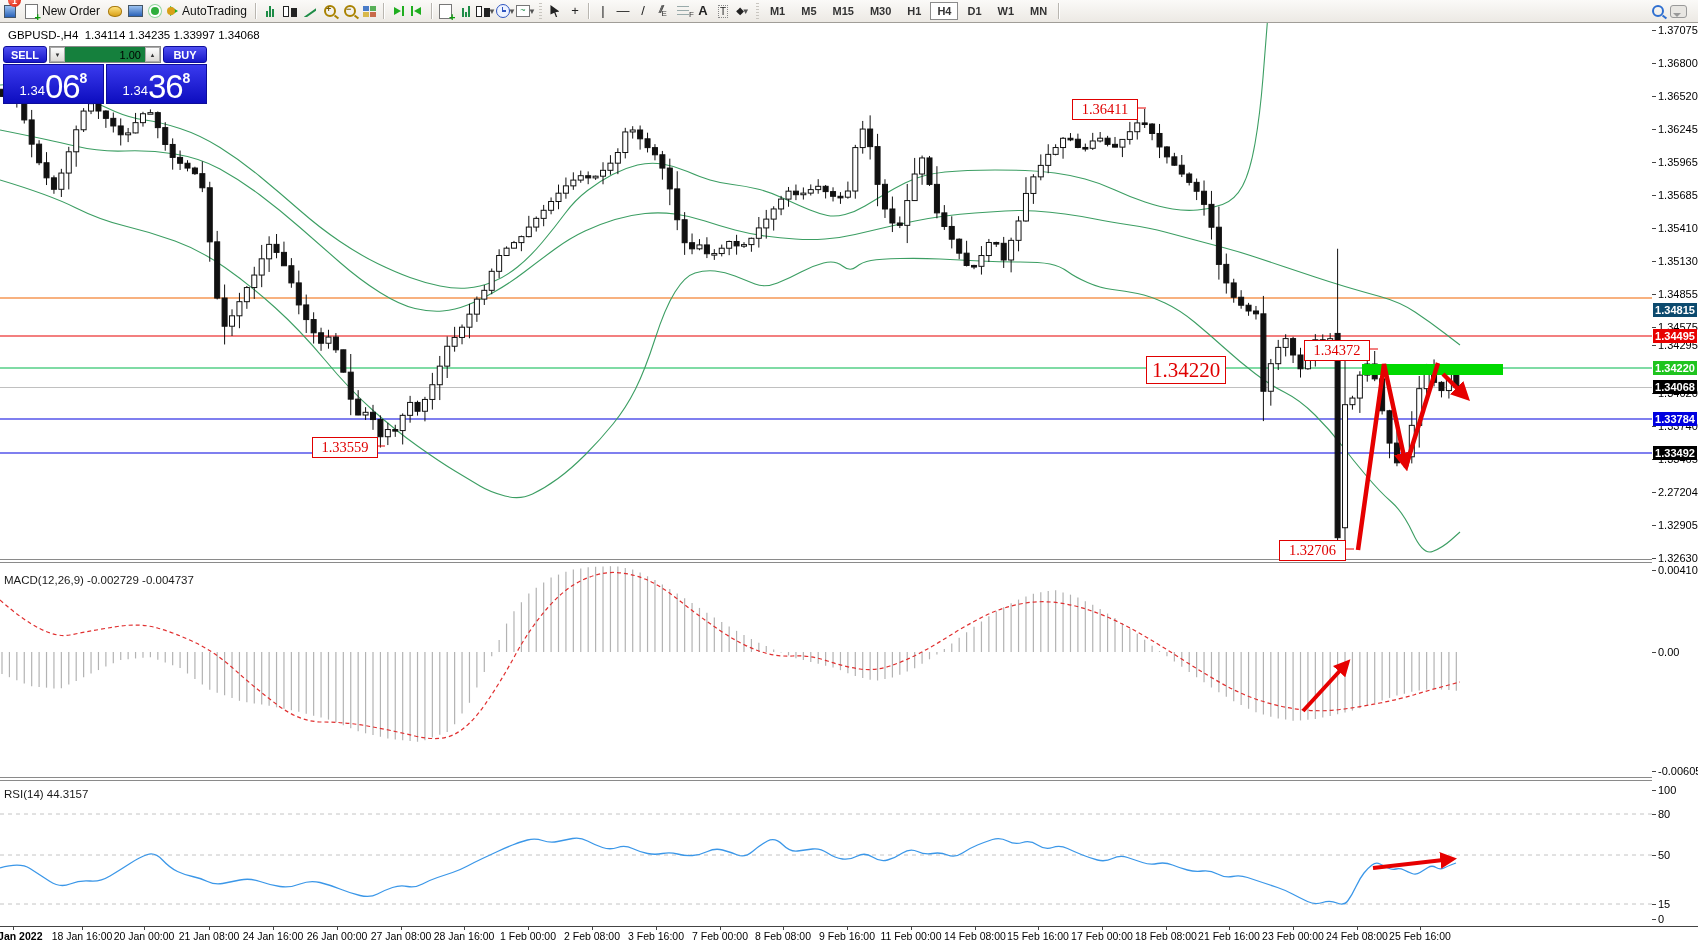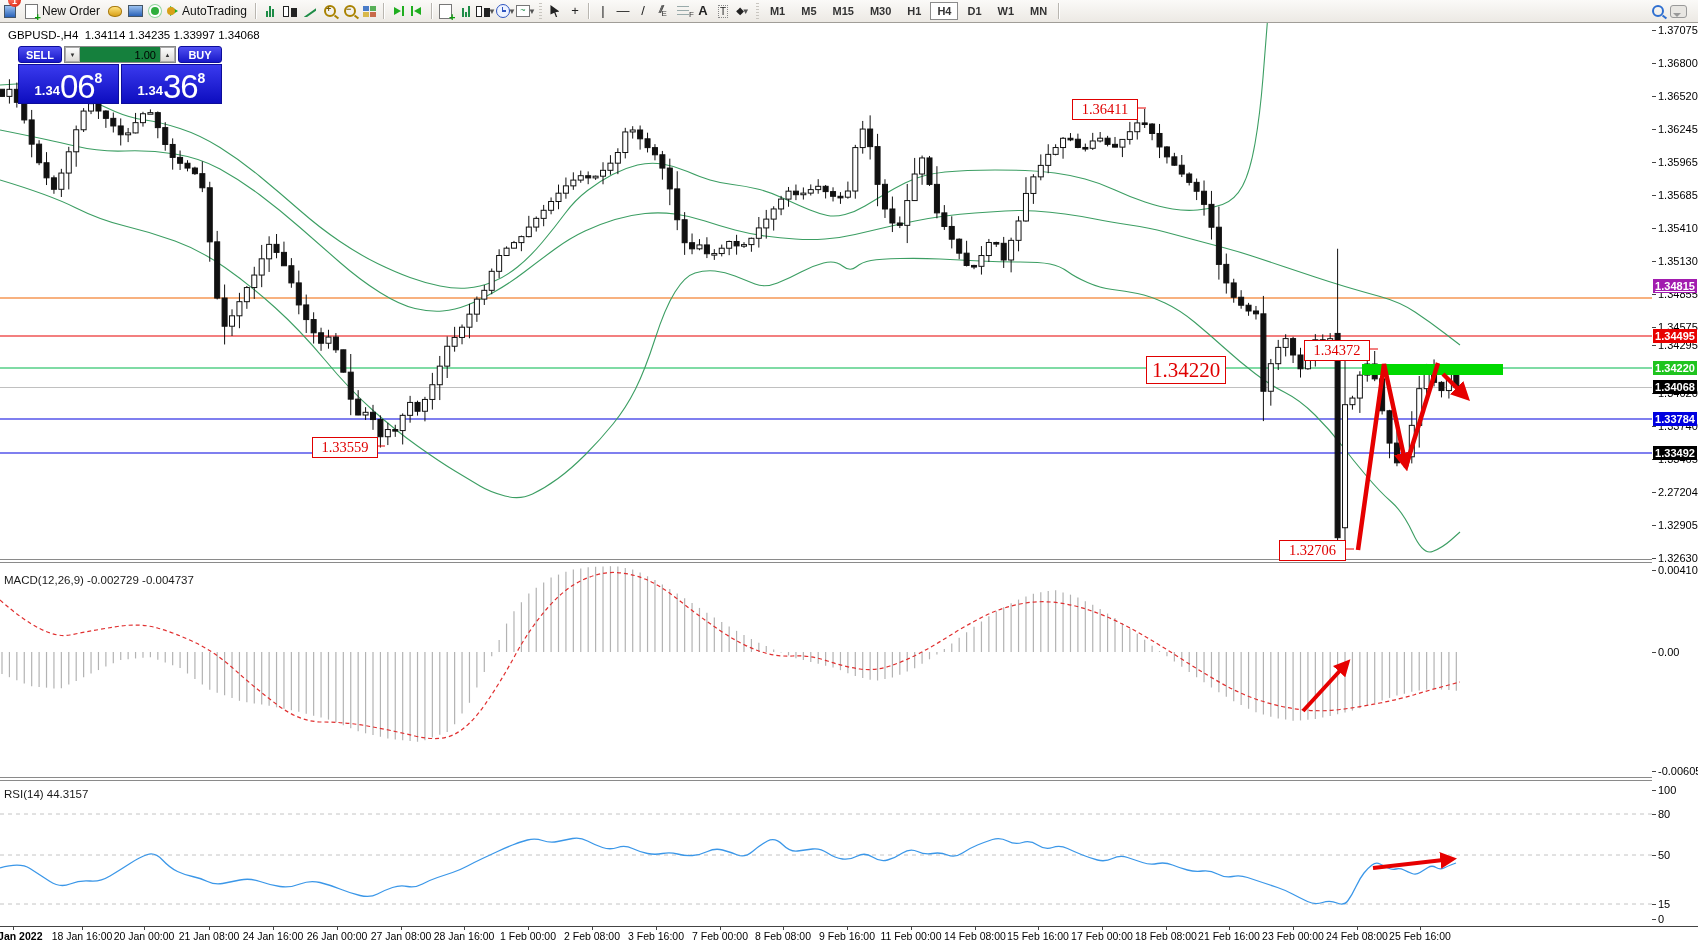--- a/index.html
+++ b/index.html
@@ -54,32 +54,32 @@
   .ic-chan{font-size:10px;letter-spacing:-2px;color:#333;font-style:italic;}
   .ic-chan::after{content:"E";font-size:8px;font-style:normal;letter-spacing:0;vertical-align:sub;}
   .ic-lblT{font-size:10px;border:1px dotted #888;padding:0 1px;color:#222;}
   .bubble{width:15px;height:11px;background:#e8e6e2;border:1px solid #999;border-radius:3px;}
   .bubble::after{content:"";position:absolute;left:2px;bottom:-4px;border:4px solid transparent;border-top-color:#999;}
   .badge{position:absolute;left:8px;top:-6px;width:13px;height:13px;border-radius:50%;background:radial-gradient(circle at 35% 30%,#ff7b6a,#d91c07);
     color:#fff;font-size:9px;font-weight:bold;display:flex;align-items:center;justify-content:center;}
   
   #plot{position:absolute;left:0;top:23px;width:1652px;height:903px;overflow:hidden;}
   #hdr{position:absolute;left:8px;top:29px;font-size:11.5px;color:#000;white-space:pre;}
-  #oneclick{position:absolute;left:18px;top:46px;width:204px;}
+  #oneclick{position:absolute;left:3px;top:46px;width:204px;}
   .oc-row{display:flex;height:17px;gap:2px;}
   .oc-btn{flex:0 0 42px;background:linear-gradient(#5050f2,#1818c8);color:#fff;font-size:11px;font-weight:bold;
      display:flex;align-items:center;justify-content:center;border-radius:3px;border:1px solid #0d0d9a;}
   .oc-vol{flex:1;display:flex;border:1px solid #888;background:#15803d;height:15px;}
   .oc-sp{width:13px;background:linear-gradient(#fdfdfd,#dcdad6);border:1px solid #aaa;font-size:6px;color:#333;
      display:flex;align-items:center;justify-content:center;}
   .oc-val{flex:1;font-size:11px;display:flex;align-items:center;justify-content:flex-end;padding-right:4px;}
   .oc-prices{display:flex;margin-top:1px;gap:2px;}
   .oc-price{width:99px;height:37px;background:linear-gradient(#3a3aee,#0d0dbf);border:1px solid #0d0d9a;color:#fff;
      display:flex;align-items:flex-end;justify-content:center;padding-bottom:1px;}
-  .pp-sm{font-size:13px;font-weight:bold;line-height:22px;}
+  .pp-sm{font-size:13px;font-weight:normal;line-height:22px;}
   .pp-big{font-size:33px;font-weight:400;line-height:30px;letter-spacing:-1px;}
   .pp-sup{font-size:14px;font-weight:bold;line-height:30px;margin-bottom:9px;}
   .ind-label{position:absolute;left:4px;font-size:11.5px;color:#1a1a1a;white-space:pre;}
   
   .ann{position:absolute;border:1px solid #e00000;background:#fff;color:#e00000;
      font-family:"Liberation Serif",serif;display:flex;align-items:center;justify-content:center;
      font-size:14.5px;}
   .ann.big{font-size:21px;}
   
   #paxis{position:absolute;left:1652px;top:23px;width:46px;height:903px;background:#fff;}
@@ -943,21 +943,21 @@
       <div class="ptick" style="top: 496px;">1.32905</div>
       <div class="ptick" style="top: 529px;">1.32630</div>
       <div class="ptick" style="top: 541px;">0.004103</div>
       <div class="ptick" style="top: 623px;">0.00</div>
       <div class="ptick" style="top: 742px;">-0.006056</div>
       <div class="ptick" style="top: 761px;">100</div>
       <div class="ptick" style="top: 785px;">80</div>
       <div class="ptick" style="top: 826px;">50</div>
       <div class="ptick" style="top: 875px;">15</div>
       <div class="ptick" style="top: 890px;">0</div>
-      <div class="ptag" style="top: 256px; background: #a21caf; text-decoration: underline;">1.34815</div>
+      <div class="ptag" style="top: 280px; background: #0c4a6e;">1.34815</div>
       <div class="ptag" style="top: 306px; background: rgb(232, 0, 0);">1.34495</div>
       <div class="ptag" style="top: 338px; background: rgb(30, 196, 30);">1.34220</div>
       <div class="ptag" style="top: 357px; background: rgb(0, 0, 0);">1.34068</div>
       <div class="ptag" style="top: 389px; background: rgb(0, 0, 224);">1.33784</div>
       <div class="ptag" style="top: 423px; background: #000000;">1.33492</div>
     </div>
   <div id="taxis">
       <div class="ttick" style="left: 13px;"></div>
       <div class="tlabel bold" style="left: 13px;">17 Jan 2022</div>
       <div class="ttick" style="left: 82px;"></div>

